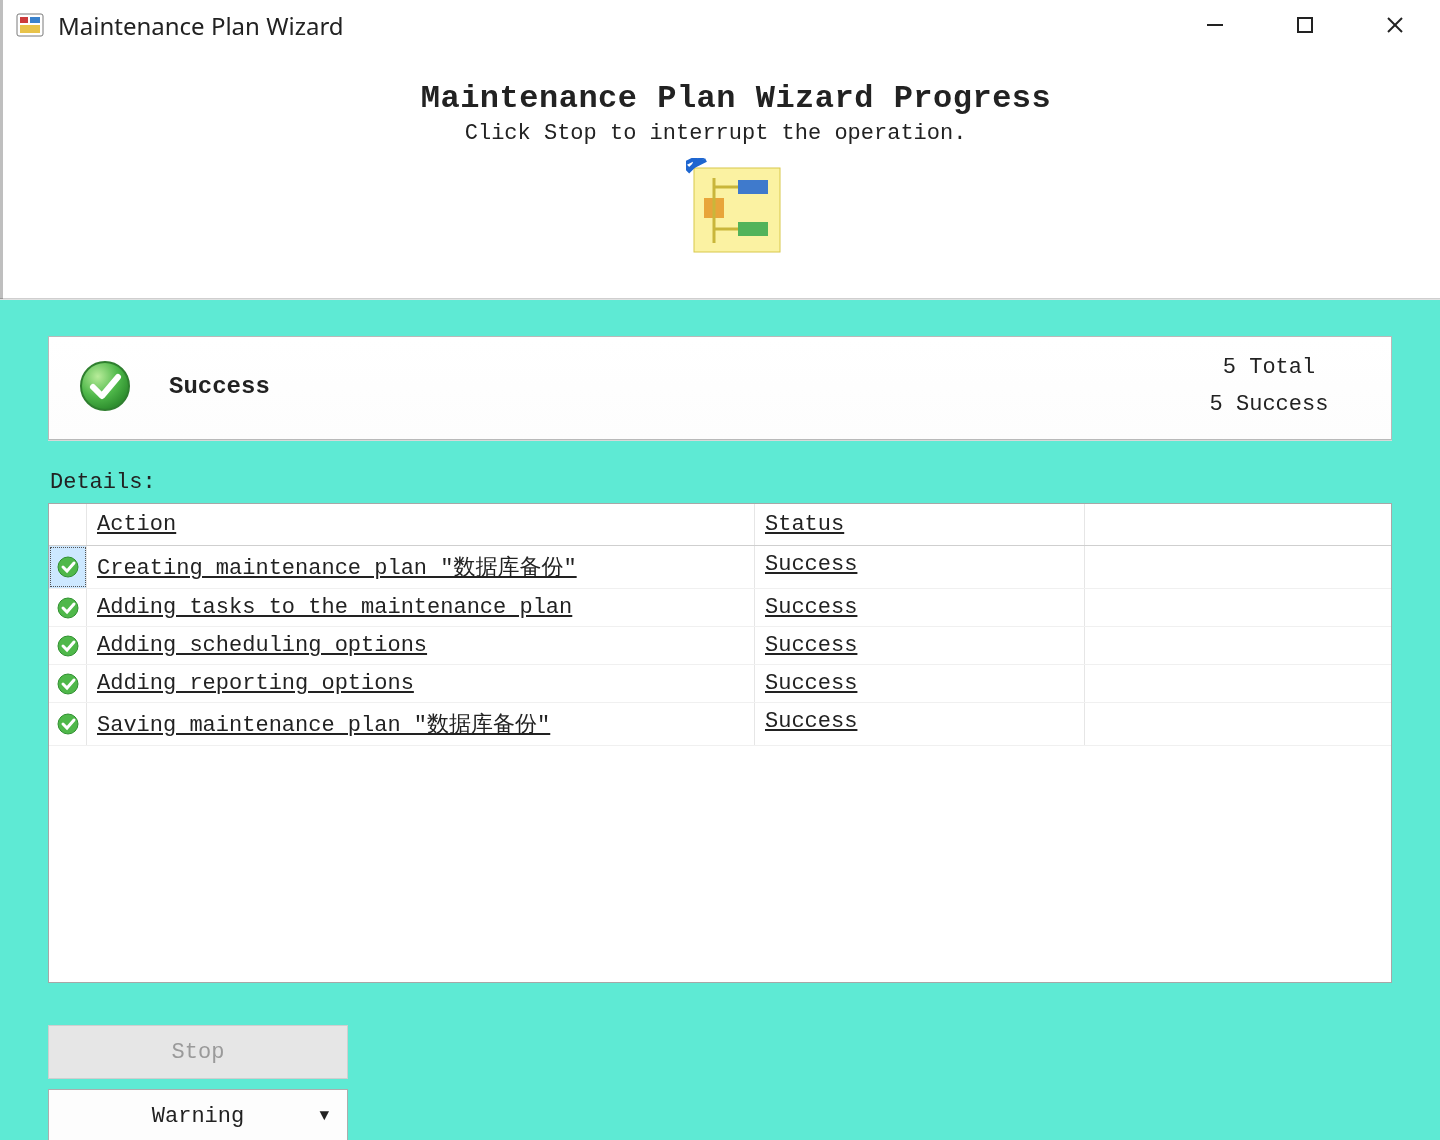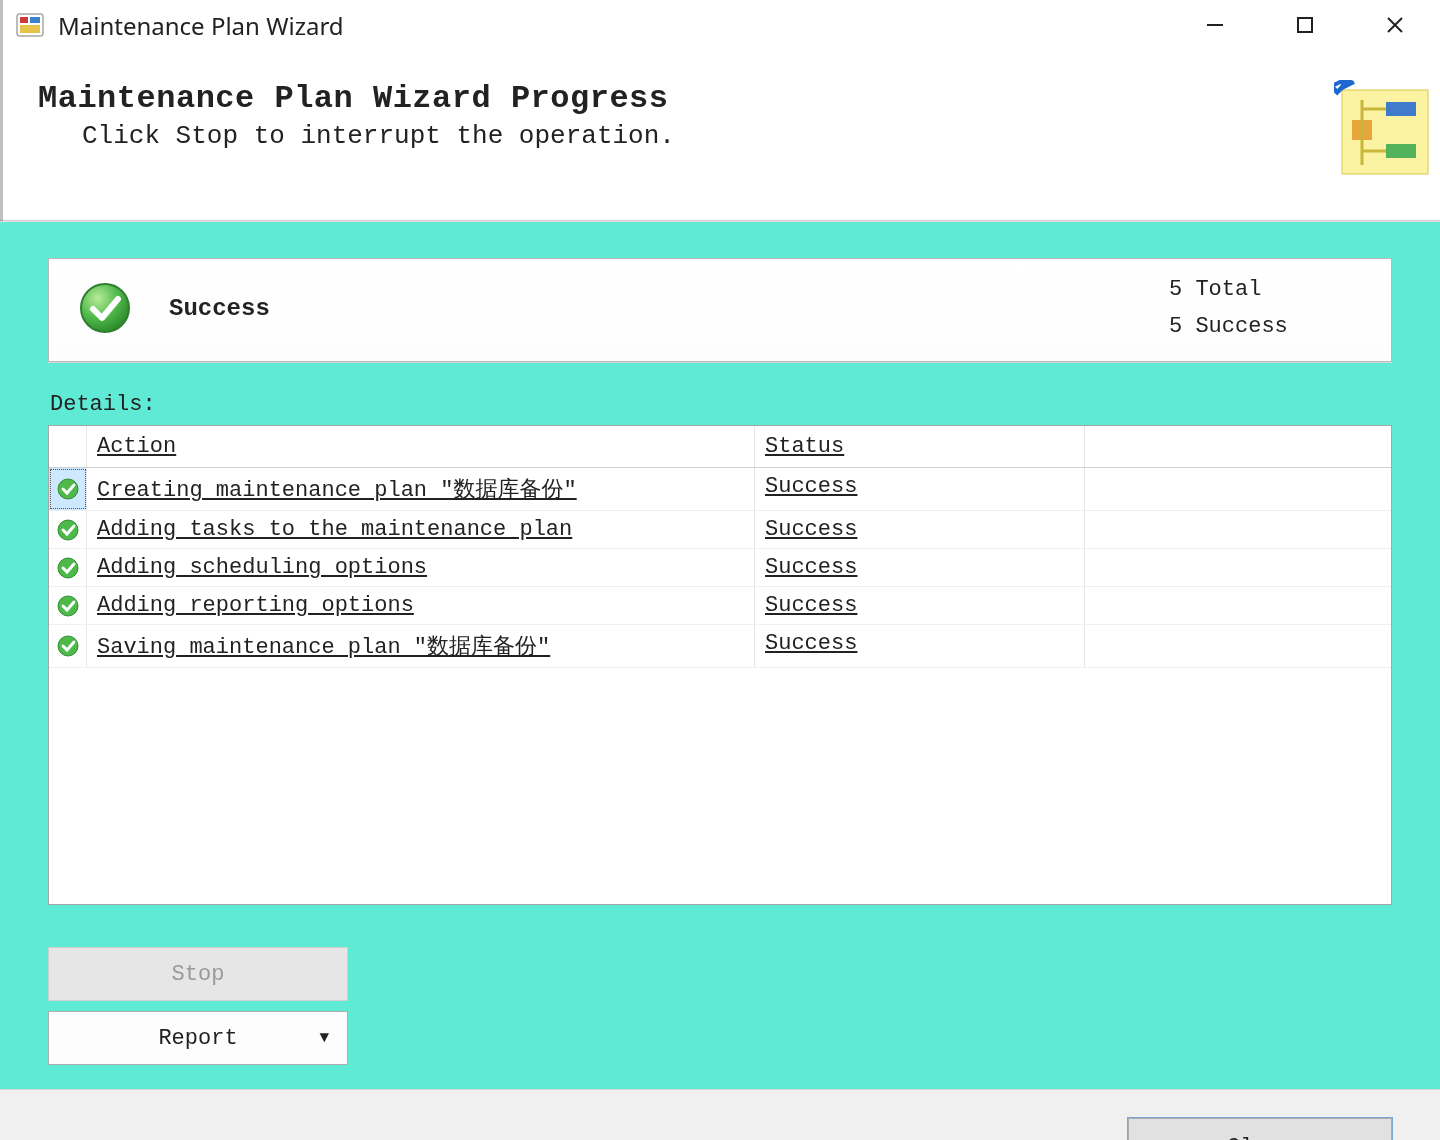--- a/index.html
+++ b/index.html
@@ -23,28 +23,29 @@
     width:90px; height:50px; display:flex; align-items:center; justify-content:center;
     font-family:"Segoe UI",system-ui,sans-serif; font-size:22px; color:#222;
   }
   .win-btn svg { display:block; }
 
   
   .app-icon { width:28px; height:28px; }
 
   
   .wizard-header {
-    display:flex; justify-content:space-between; align-items:flex-start;
+    display:flex; justify-content:space-between; align-items:center;
     padding:30px 6px 40px 38px;
+    flex-direction:column;
   }
   .wizard-header-text h1 {
     margin:0; font-size:32px; font-weight:bold; letter-spacing:0.5px;
   }
   .wizard-header-text p {
-    margin:4px 0 0 44px; font-size:26px;
+    margin:4px 0 12px 44px; font-size:22px;
   }
   .wizard-header-icon { width:100px; height:100px; }
 
   .sep { height:1px; background:#d9d9d9; border-top:1px solid #cfcfcf; }
 
   
   .content {
     background:#5eead4;
     padding:36px 48px 24px 48px;
     border-top:1px solid #e2e2e2;
@@ -61,21 +62,21 @@
   }
   .big-check {
     width:56px; height:56px; border-radius:50%;
     display:flex; align-items:center; justify-content:center;
     flex:0 0 auto;
   }
   .summary-label { font-weight:bold; font-size:24px; flex:0 0 auto; margin-right:auto; padding-left:4px;}
   .summary-cols {
     display:flex; gap:260px;
   }
-  .summary-col { display:flex; flex-direction:column; gap:12px; min-width:200px; }
+  .summary-col { display:flex; flex-direction:column; gap:12px; min-width:200px;align-items:center; }
   .summary-line { font-size:22px; }
 
   
   .details-label { margin:30px 0 8px 2px; font-size:22px; }
 
   
   .grid {
     background:#fff; border:1px solid #a7a7a7; width:100%;
     height:480px; overflow:hidden;text-decoration:underline;
   }
@@ -261,21 +262,21 @@
       </div>
       <div class="col-action cell">Saving maintenance plan "数据库备份"</div>
       <div class="col-status cell">Success</div>
       <div class="col-message cell"></div>
     </div>
   </div>
 
   <div class="actions">
     <div class="btn btn-stop">Stop</div>
     <div class="btn btn-report">
-      <span>Report</span>
+      <span>Warning</span>
       <span class="arrow">▼</span>
     </div>
   </div>
 </div>
 
 <div class="btn-close-wrap">
   <div class="btn-close">Close</div>
 </div>
 
 </body></html>

